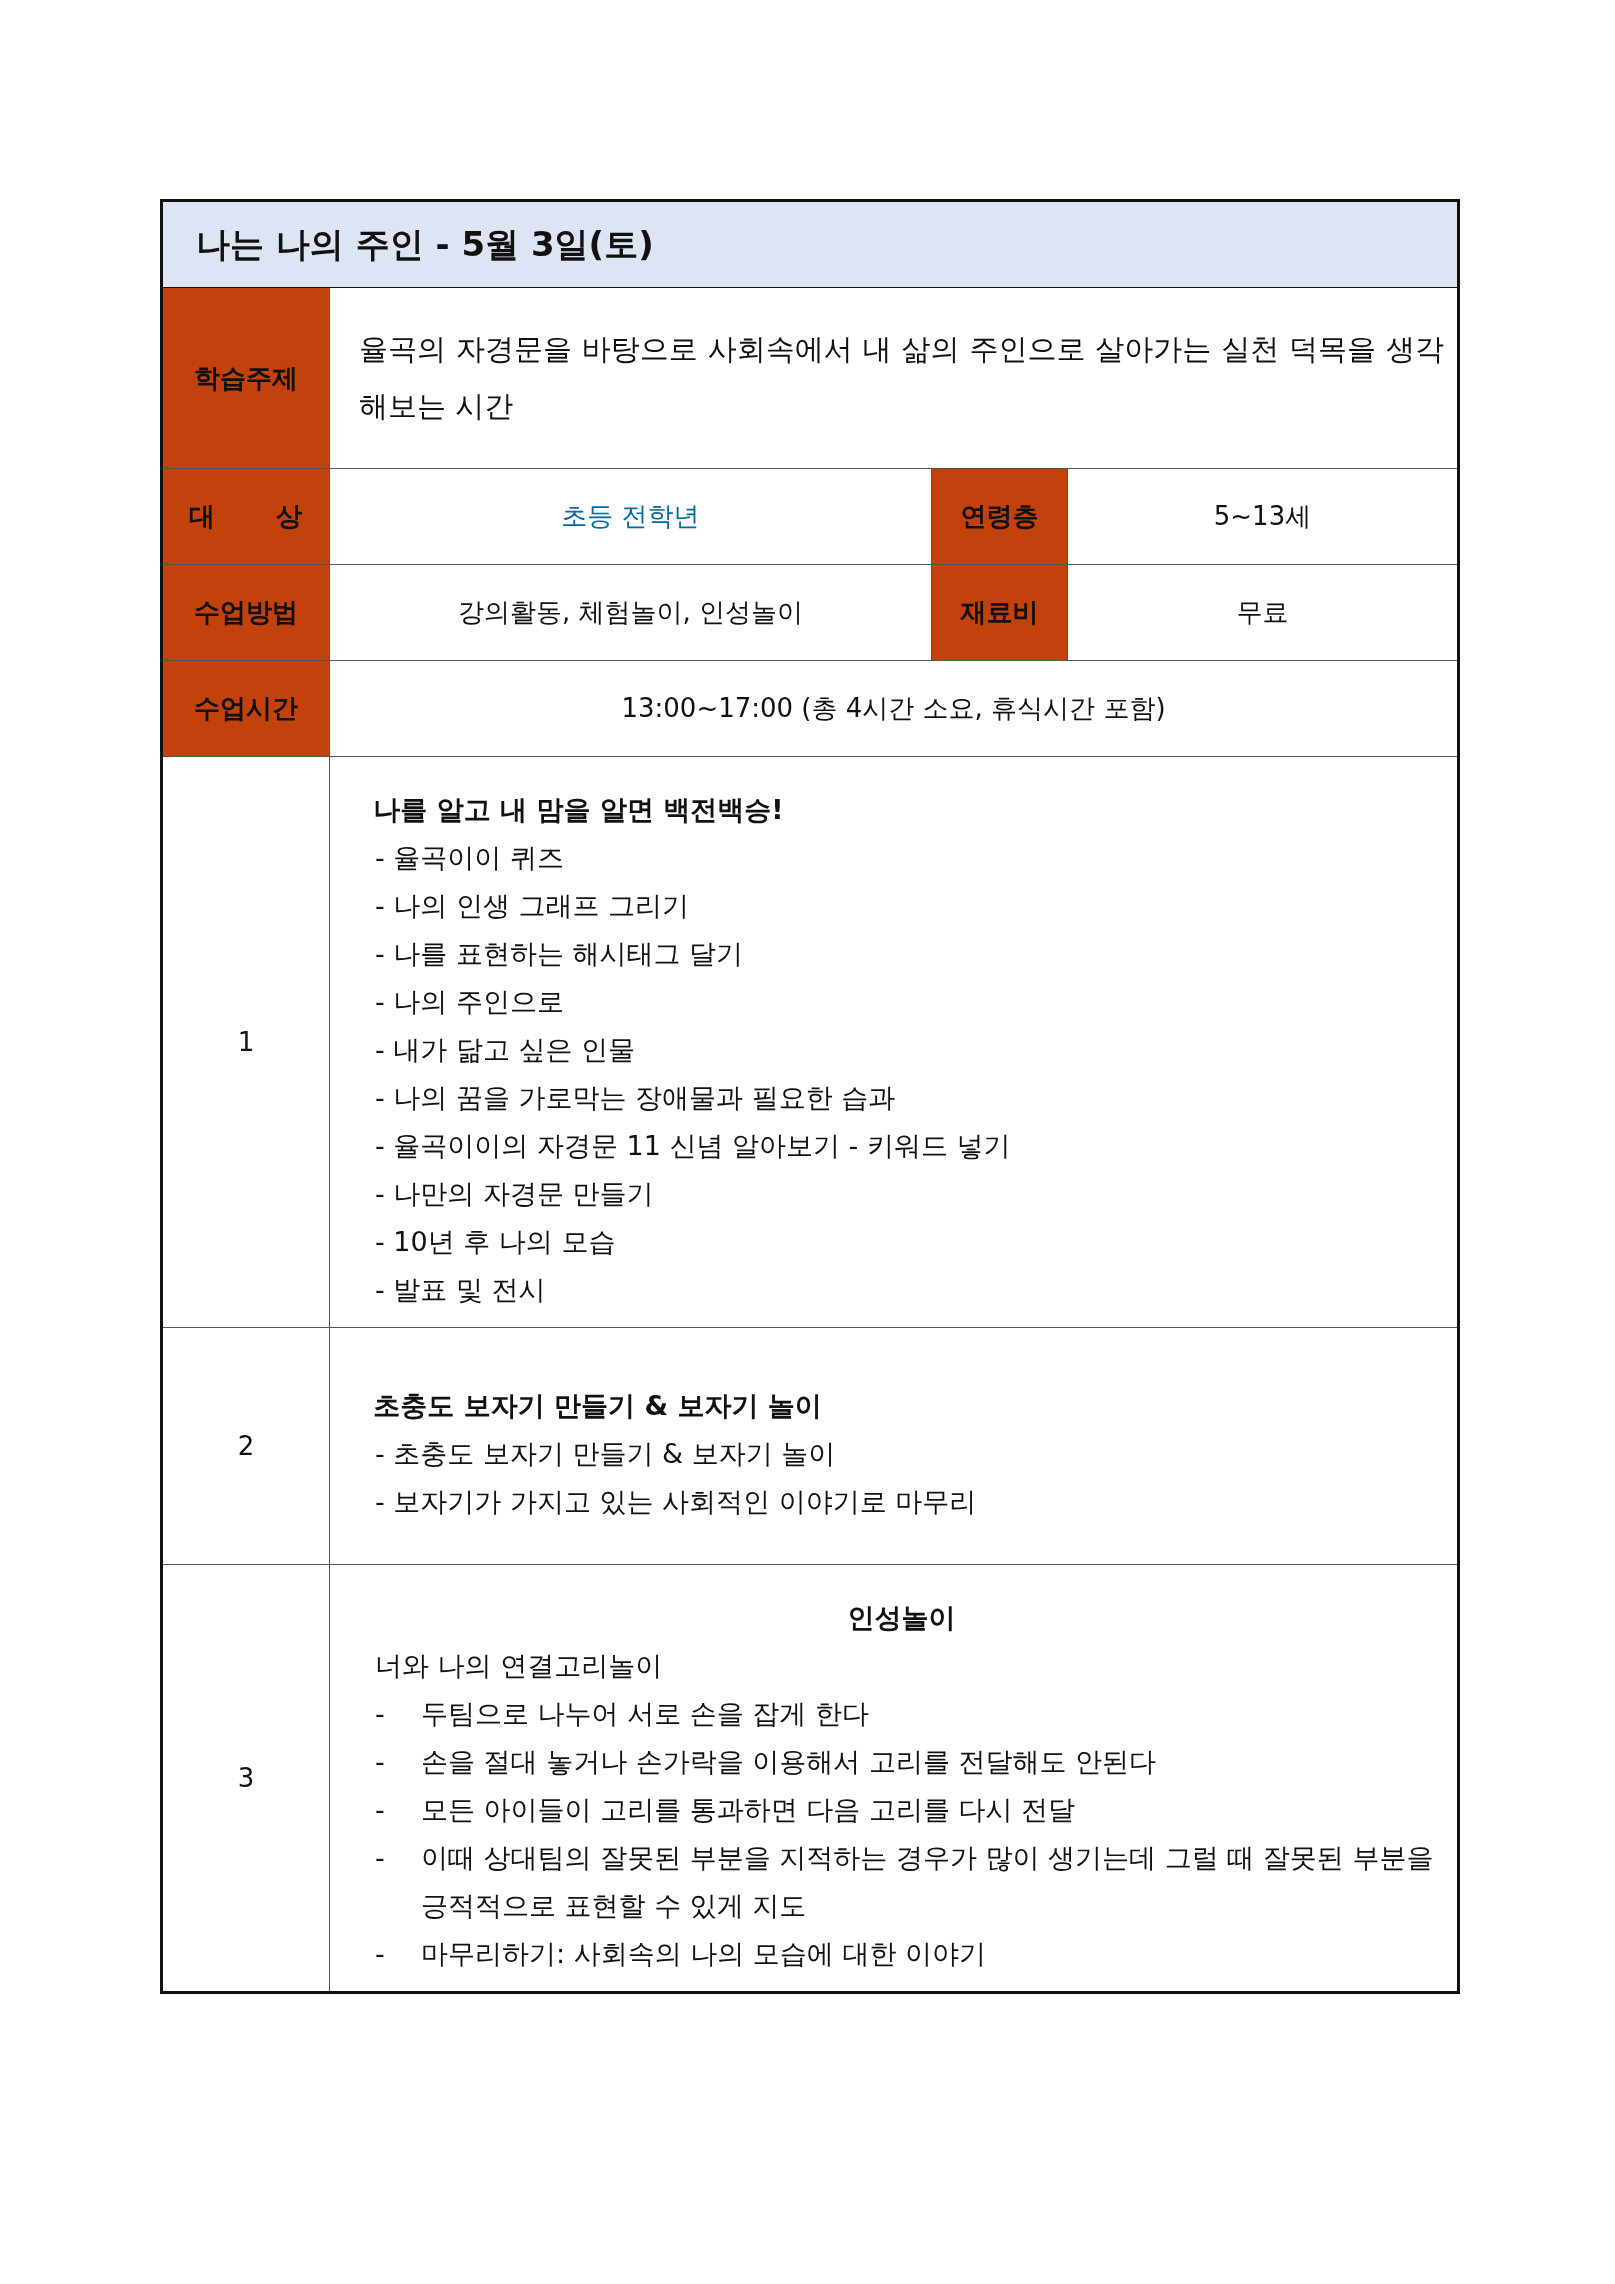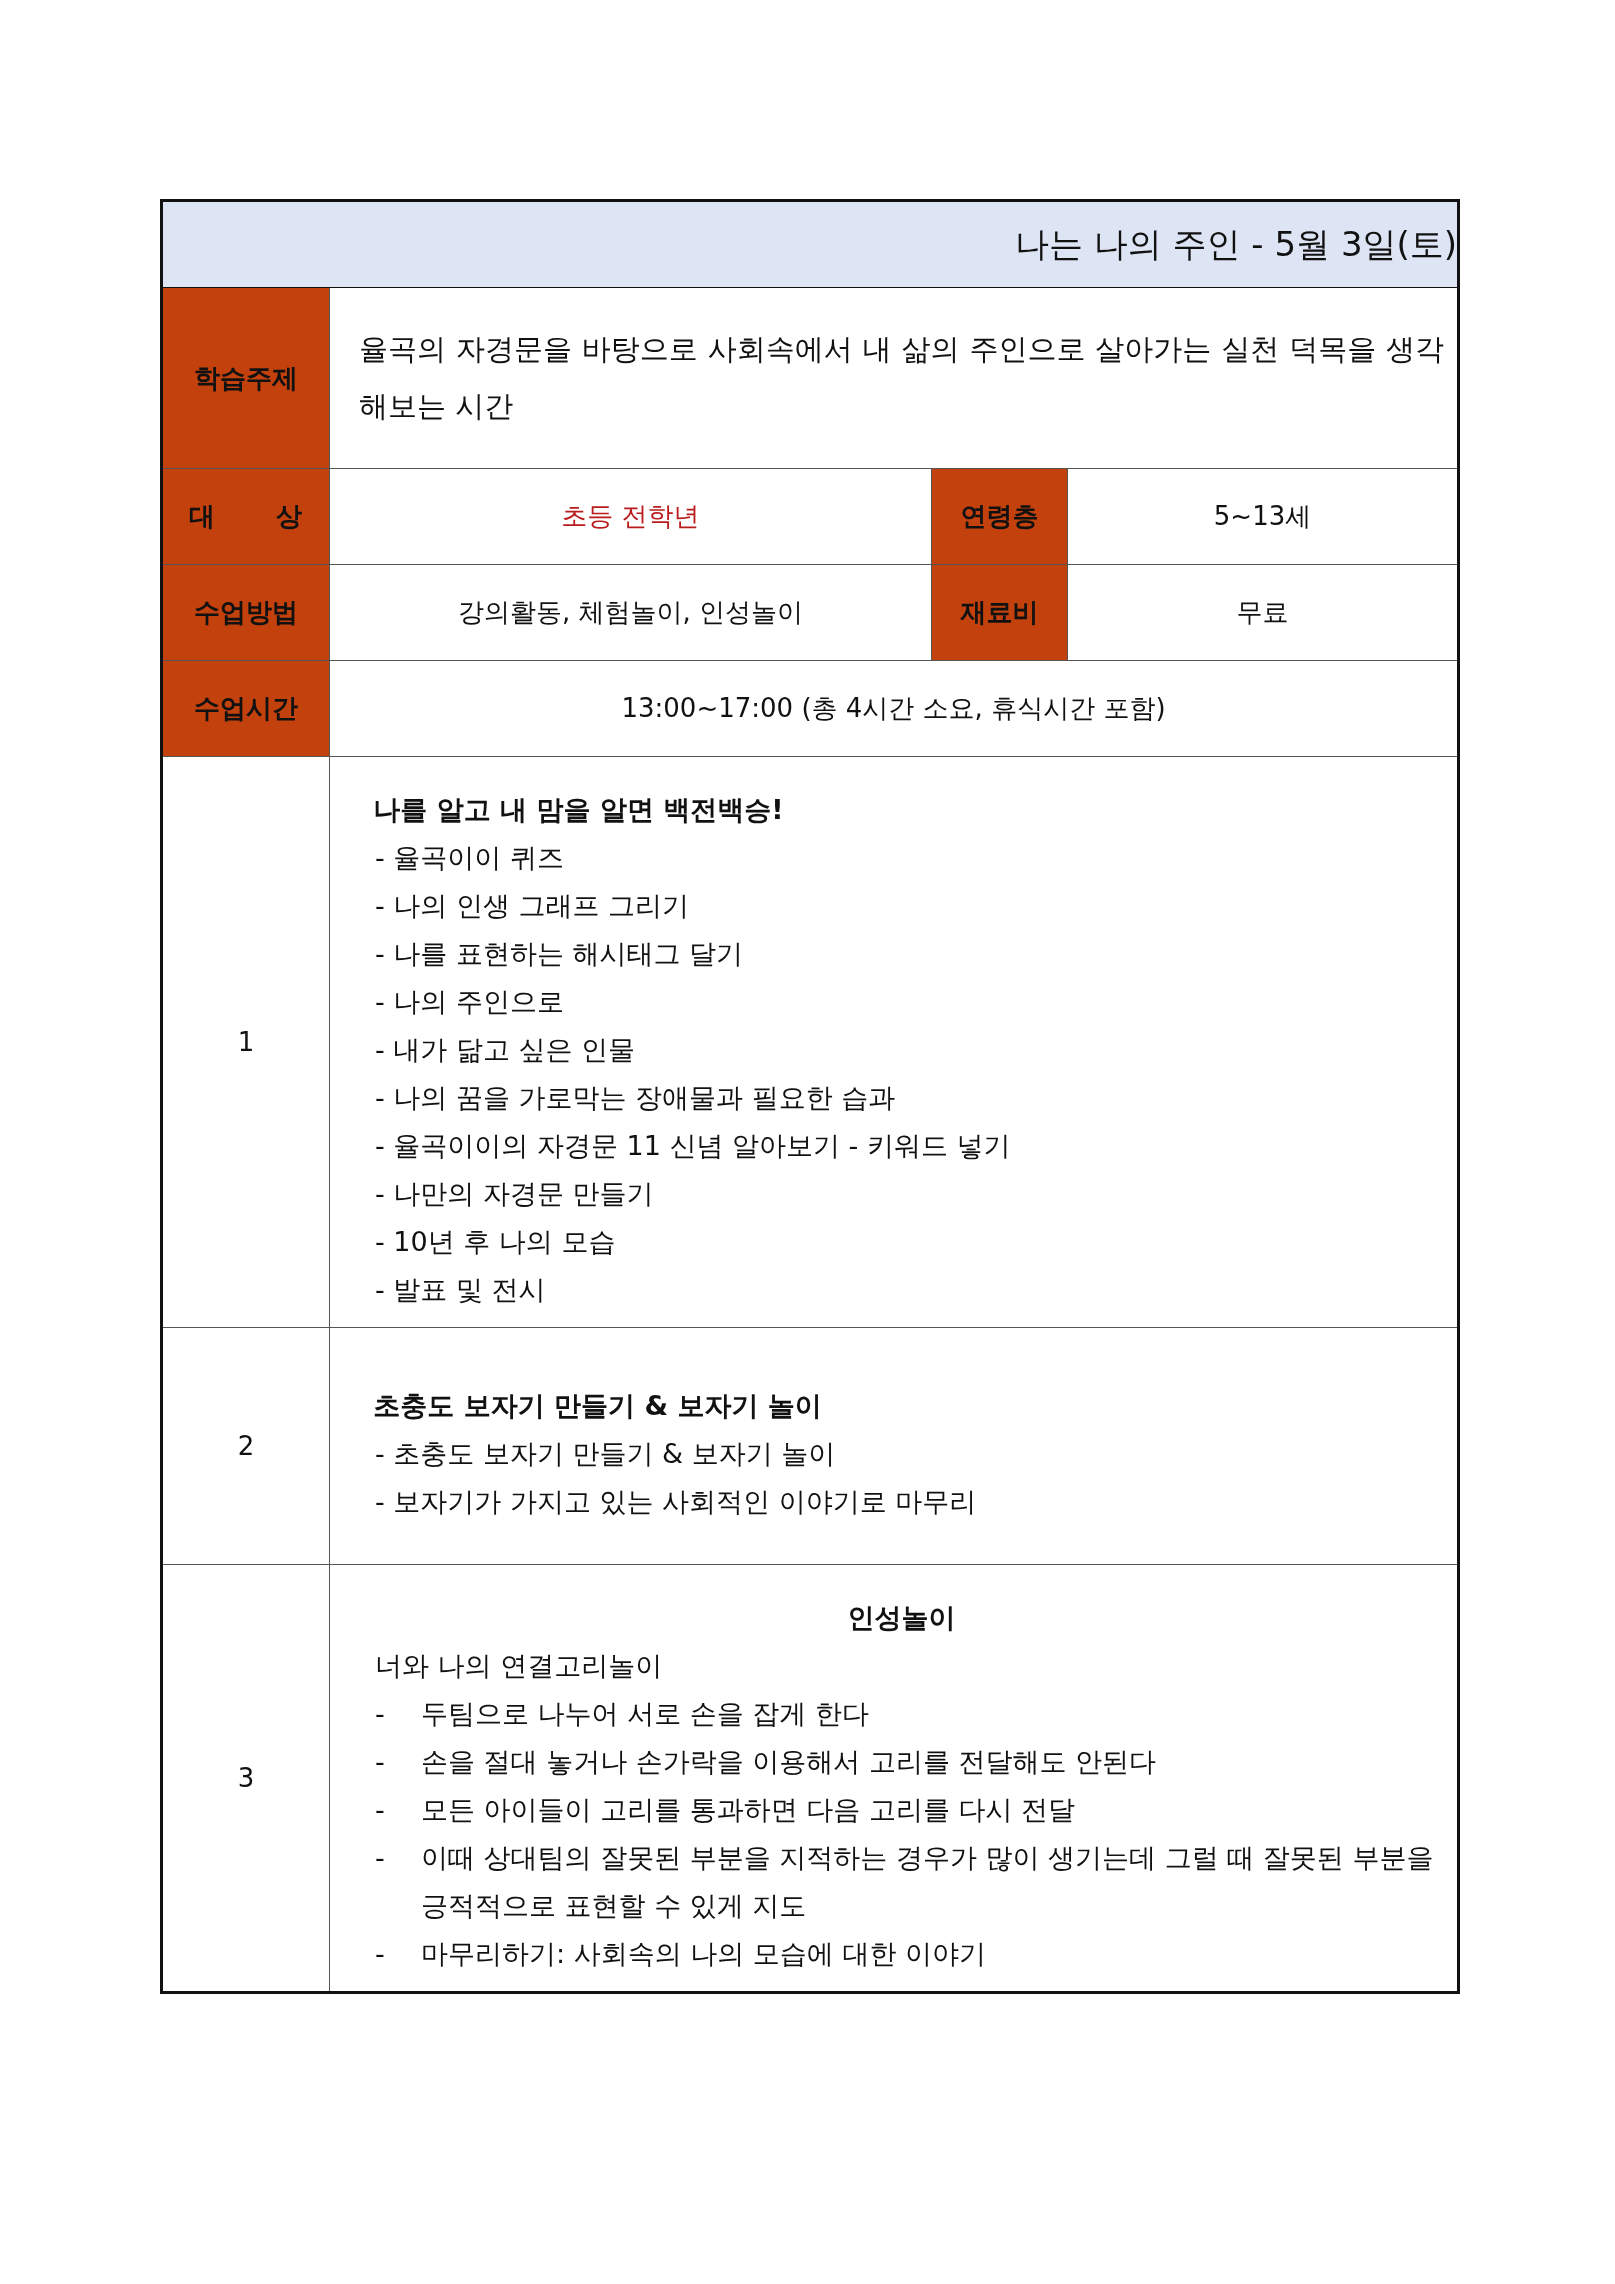--- a/index.html
+++ b/index.html
@@ -3,25 +3,25 @@
   <meta charset="utf-8">
   <style>
     html, body { margin:0; padding:0; background:#ffffff; }
     body { width:1616px; height:2284px; position:relative; font-family:"DejaVu Sans", sans-serif; color:#111; }
     .page-table {
       position:absolute; left:160px; top:199px; width:1296px;
       border:3.3px solid #111; box-sizing:border-box;
       border-collapse:collapse; table-layout:fixed;
     }
     .page-table td { border:1.3px solid #555; box-sizing:border-box; padding:0; vertical-align:middle; }
-    .title-cell { background:#dde4f3; height:87px; padding-left:33px !important; font-size:34px; font-weight:normal; border-bottom:1.3px solid #111 !important;text-align:right; }
+    .title-cell { background:#dde4f3; height:87px; padding-left:33px !important; font-size:34px; font-weight:bold; border-bottom:1.3px solid #111 !important; }
     .label { background:#c2410c; text-align:center; font-size:26px; font-weight:bold; }
     .label-spaced { letter-spacing:0; display:flex; justify-content:space-between; padding:0 27px 0 26px; }
     .value { text-align:center; font-size:26px; }
-    .value.blue { color:#b91c1c; }
+    .value.blue { color:#0369a1; }
     .topic { font-size:29px; line-height:57px; padding:13px 13px 13px 29px !important; text-align:justify; }
     .section-head { background:#dcdcdc; text-align:center; font-size:26px; font-weight:bold; height:96px; }
     .section-head span { letter-spacing:0; }
     .num { text-align:center; font-size:26px; }
     .content { font-size:27px; line-height:48px; padding:13px 13px 13px 29px !important; }
     .content .heading { font-weight:bold; padding-left:14.3px;margin-top:16px; }
     .content .heading.flush { padding-left:0;text-align:center; }
     .content .item { white-space:nowrap;margin-left:16px; }
     .content .item.wide { padding-left:46px; text-indent:-46px; white-space:normal; }
     .content .item.wide .dash { display:inline-block; width:46px; text-indent:0; }

